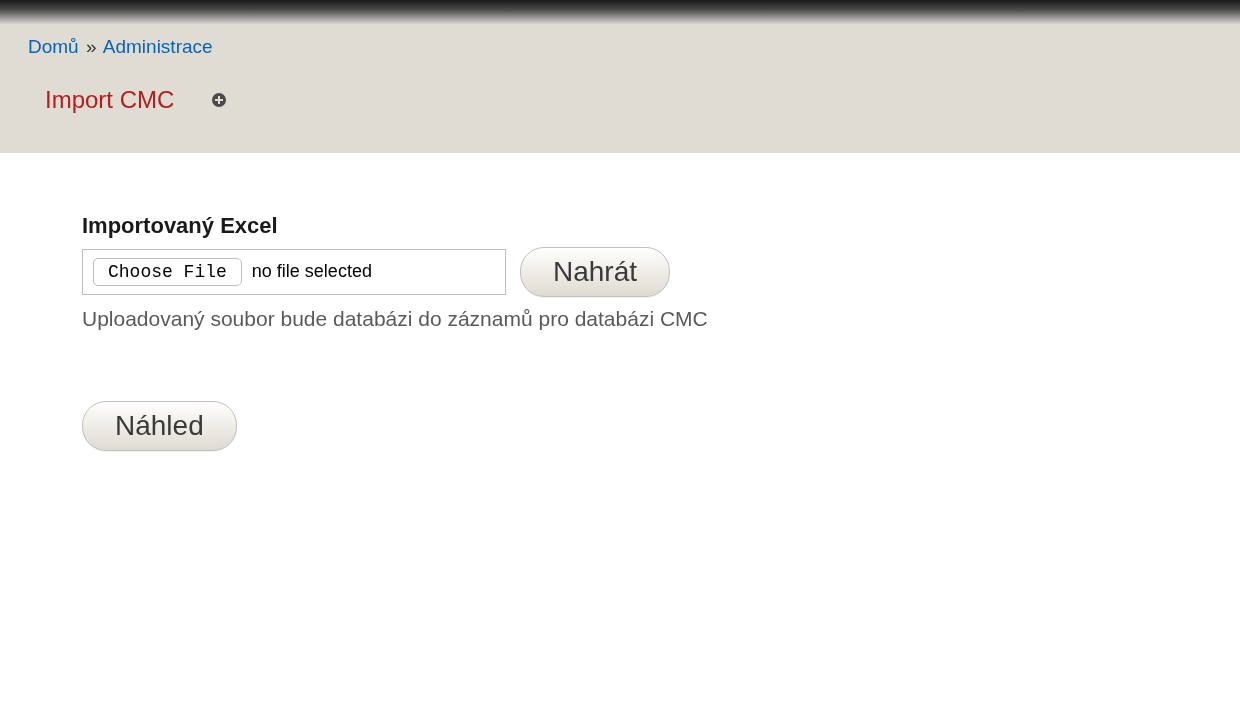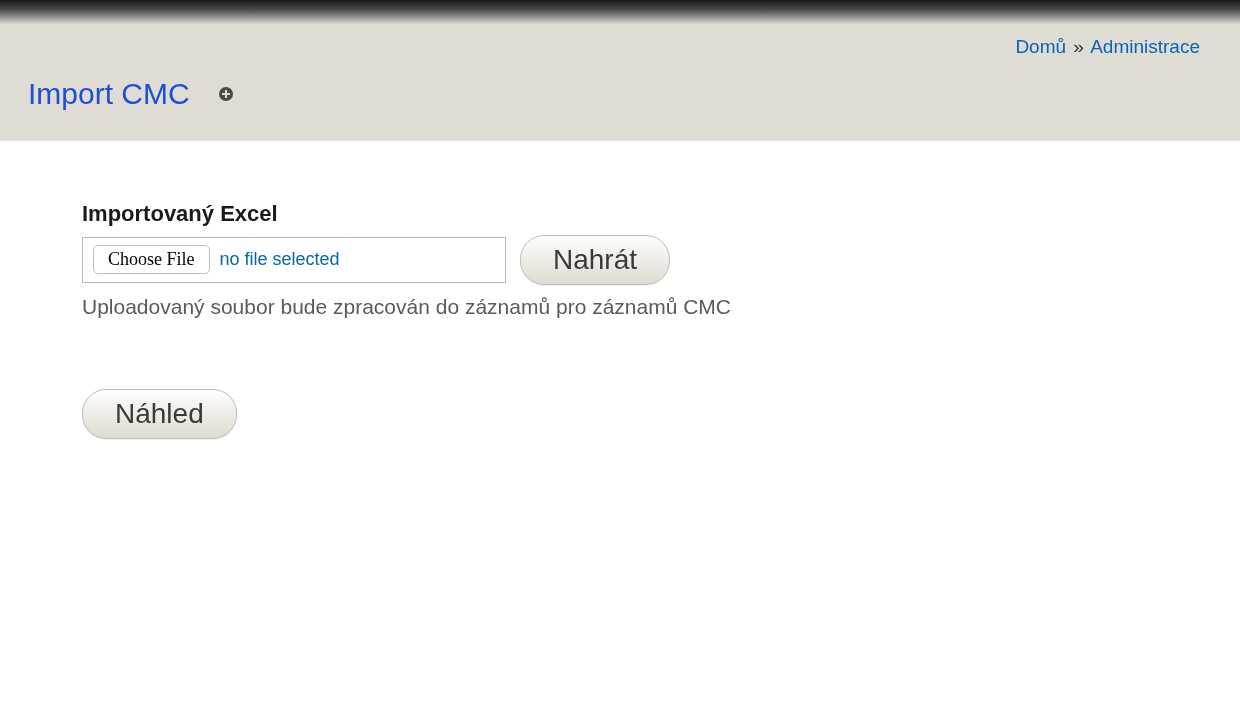--- a/index.html
+++ b/index.html
@@ -11,22 +11,21 @@
     width: 1240px;
     height: 708px;
     overflow: hidden;
   }
   .top-gradient {
     height: 24px;
     background: linear-gradient(to bottom, #1a1a1a 0%, #4a4a4a 40%, #d9d6cf 100%);
   }
   .header {
     background: #dfdcd3;
-    padding: 8px 40px 22px 20px;
-    text-align: right;
+    padding: 8px 40px 22px 28px;
   }
   .breadcrumb {
     font-size: 19px;
     line-height: 1.4;
     color: #333;
     padding-top: 2px;
   }
   .breadcrumb a {
     color: #0a63b8;
     text-decoration: none;
@@ -34,24 +33,24 @@
   .breadcrumb .sep {
     color: #333;
     padding: 0 2px;
   }
   .page-title-row {
     display: flex;
     align-items: center;
     margin-top: 8px;
   }
   .page-title {
-    font-size: 30px;
+    font-size: 24px;
     font-weight: 500;
-    color: #1d4ed8;
-    margin: 8px;
+    color: #b91c1c;
+    margin: 17px;
   }
   .plus-icon {
     width: 16px;
     height: 16px;
     margin-left: 20px;
     display: inline-flex;
     align-items: center;
     justify-content: center;
   }
   .plus-icon svg { display: block; }
@@ -80,26 +79,26 @@
     padding: 0 10px;
     gap: 10px;
   }
   .choose-file-btn {
     background: #ffffff;
     border: 1px solid #bfbfbf;
     border-radius: 5px;
     padding: 3px 14px;
     font-size: 18px;
     color: #000;
-    font-family: Liberation Serif, serif;
+    font-family: Liberation Mono, monospace;
     cursor: pointer;
   }
   .file-status {
     font-size: 18px;
-    color: #0369a1;
+    color: #000000;
   }
   .pill-btn {
     background: linear-gradient(to bottom, #ffffff 0%, #f2f0ea 40%, #dedbd2 100%);
     border: 1px solid #bfbfbf;
     border-radius: 24px;
     padding: 8px 32px;
     font-size: 28px;
     color: #3a3a3a;
     font-family: inherit;
     cursor: pointer;
@@ -141,18 +140,18 @@
   <div class="field-label">Importovaný Excel</div>
 
   <div class="file-row">
     <div class="file-input-wrap">
       <button class="choose-file-btn">Choose File</button>
       <span class="file-status">no file selected</span>
     </div>
     <button class="pill-btn">Nahrát</button>
   </div>
 
-  <div class="description">Uploadovaný soubor bude zpracován do záznamů pro záznamů CMC</div>
+  <div class="description">Uploadovaný soubor bude databázi do záznamů pro databázi CMC</div>
 
   <div class="preview-row">
     <button class="pill-btn">Náhled</button>
   </div>
 </div>
 
 </body></html>

